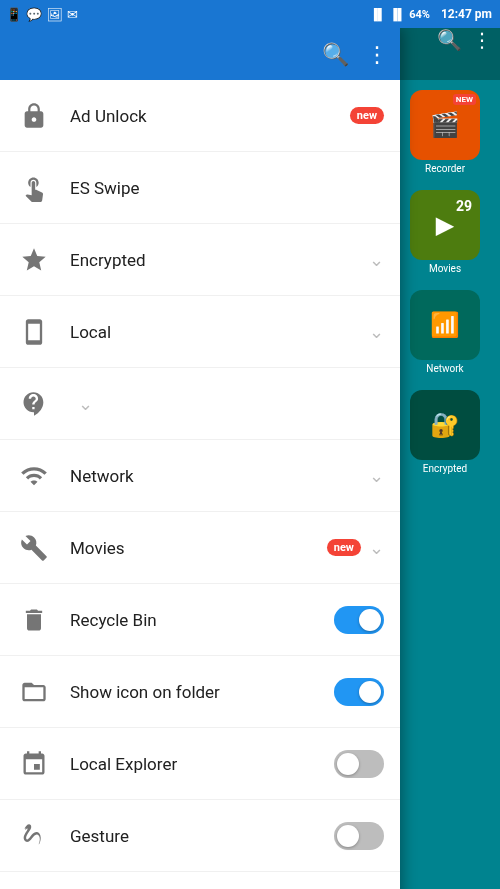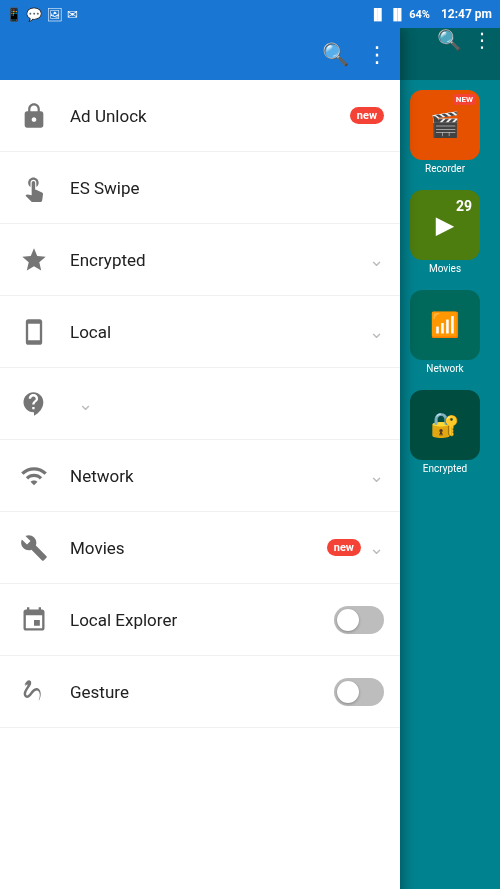--- a/index.html
+++ b/index.html
@@ -361,21 +361,43 @@
     <div class="menu-icon">
       <svg viewBox="0 0 24 24">
           <path d="M22.7 19l-9.1-9.1c.9-2.3.4-5-1.5-6.9-2-2-5-2.4-7.4-1.3L9 6 6 9 1.6 4.7C.4 7.1.9 10.1 2.9 12.1c1.9 1.9 4.6 2.4 6.9 1.5l9.1 9.1c.4.4 1 .4 1.4 0l2.3-2.3c.5-.4.5-1.1.1-1.4z"></path>
         </svg>
     </div>
     <span class="menu-label">Movies</span>
     <span class="new-badge">new</span>
     <span class="chevron">⌄</span>
   </div>
 
-
+  <div class="menu-item">
+    <div class="menu-icon">
+      <svg viewBox="0 0 24 24">
+          <path d="M6 19c0 1.1.9 2 2 2h8c1.1 0 2-.9 2-2V7H6v12zM19 4h-3.5l-1-1h-5l-1 1H5v2h14V4z"></path>
+        </svg>
+    </div>
+    <span class="menu-label">Recycle Bin</span>
+    <div class="toggle on">
+      <div class="toggle-knob"></div>
+    </div>
+  </div>
+
+  <div class="menu-item">
+    <div class="menu-icon">
+      <svg viewBox="0 0 24 24">
+          <path d="M20 6h-8l-2-2H4c-1.1 0-1.99.9-1.99 2L2 18c0 1.1.9 2 2 2h16c1.1 0 2-.9 2-2V8c0-1.1-.9-2-2-2zm0 12H4V8h16v10z"></path>
+        </svg>
+    </div>
+    <span class="menu-label">Show icon on folder</span>
+    <div class="toggle on">
+      <div class="toggle-knob"></div>
+    </div>
+  </div>
 
   <div class="menu-item">
     <div class="menu-icon">
       <svg viewBox="0 0 24 24">
           <path d="M17 12h-5v5h5v-5zM16 1v2H8V1H6v2H5c-1.11 0-1.99.9-1.99 2L3 19c0 1.1.89 2 2 2h14c1.1 0 2-.9 2-2V5c0-1.1-.9-2-2-2h-1V1h-2zm3 18H5V8h14v11z"></path>
         </svg>
     </div>
     <span class="menu-label">Local Explorer</span>
     <div class="toggle off">
       <div class="toggle-knob"></div>

